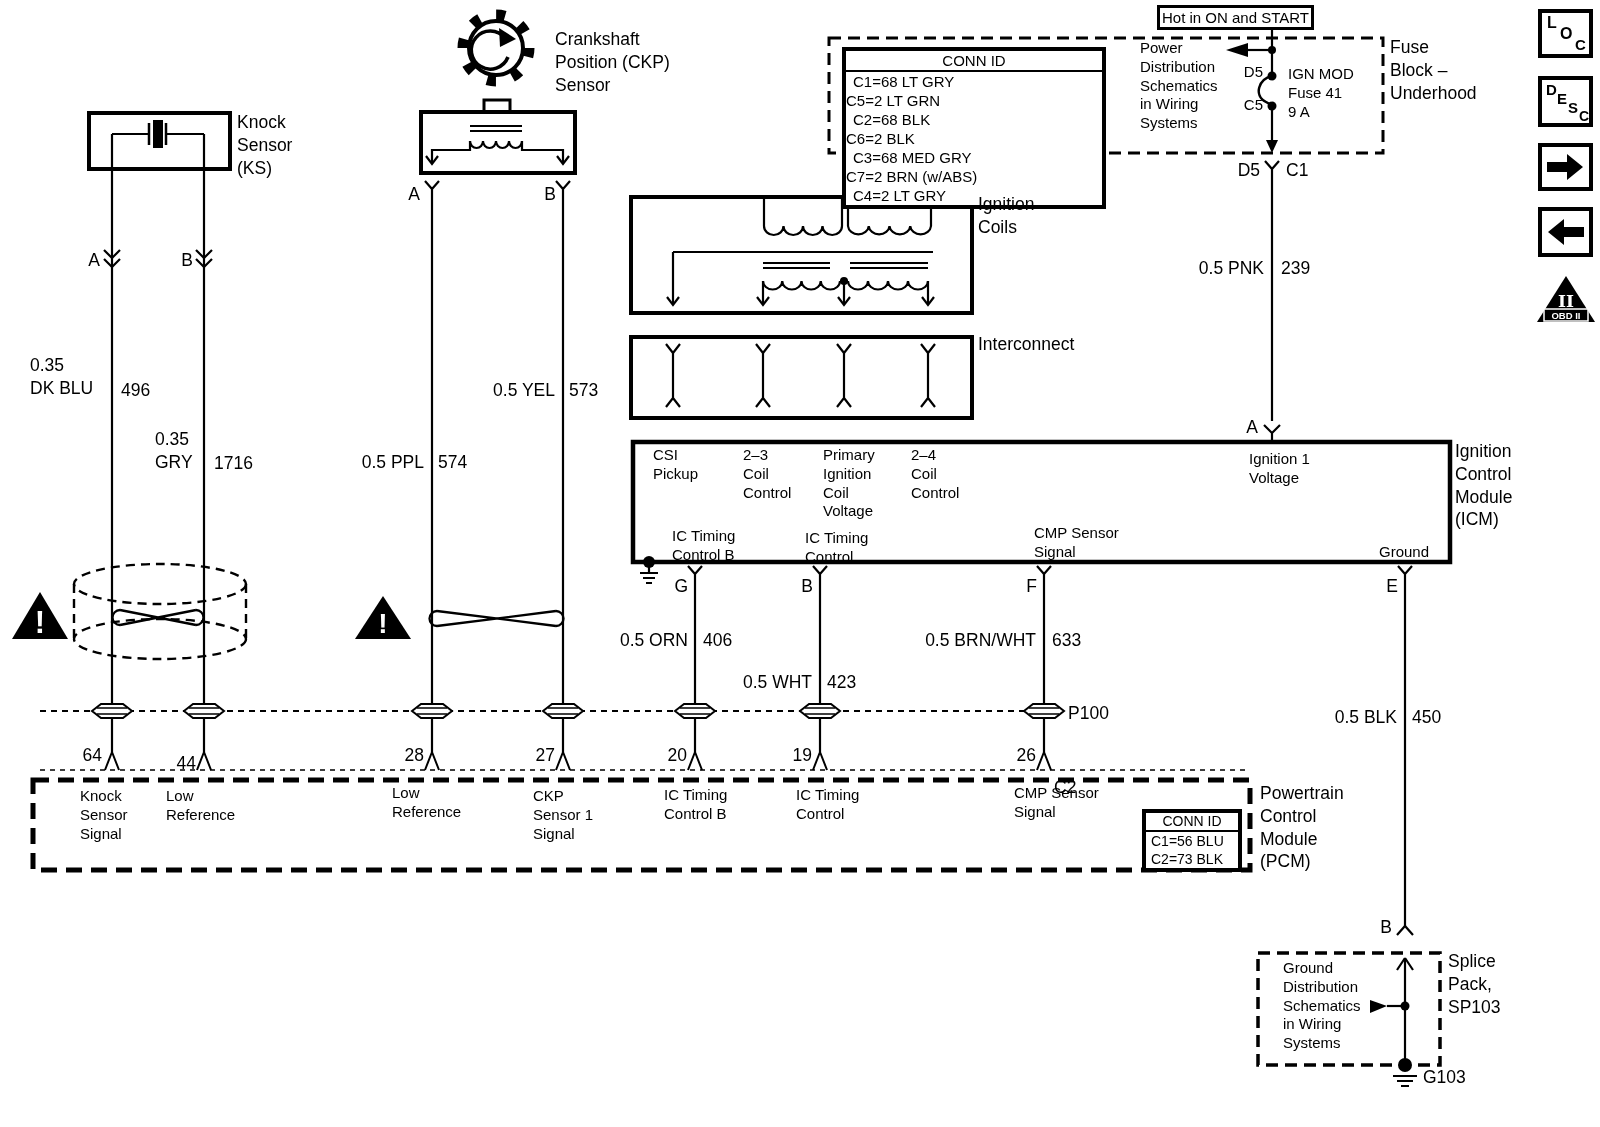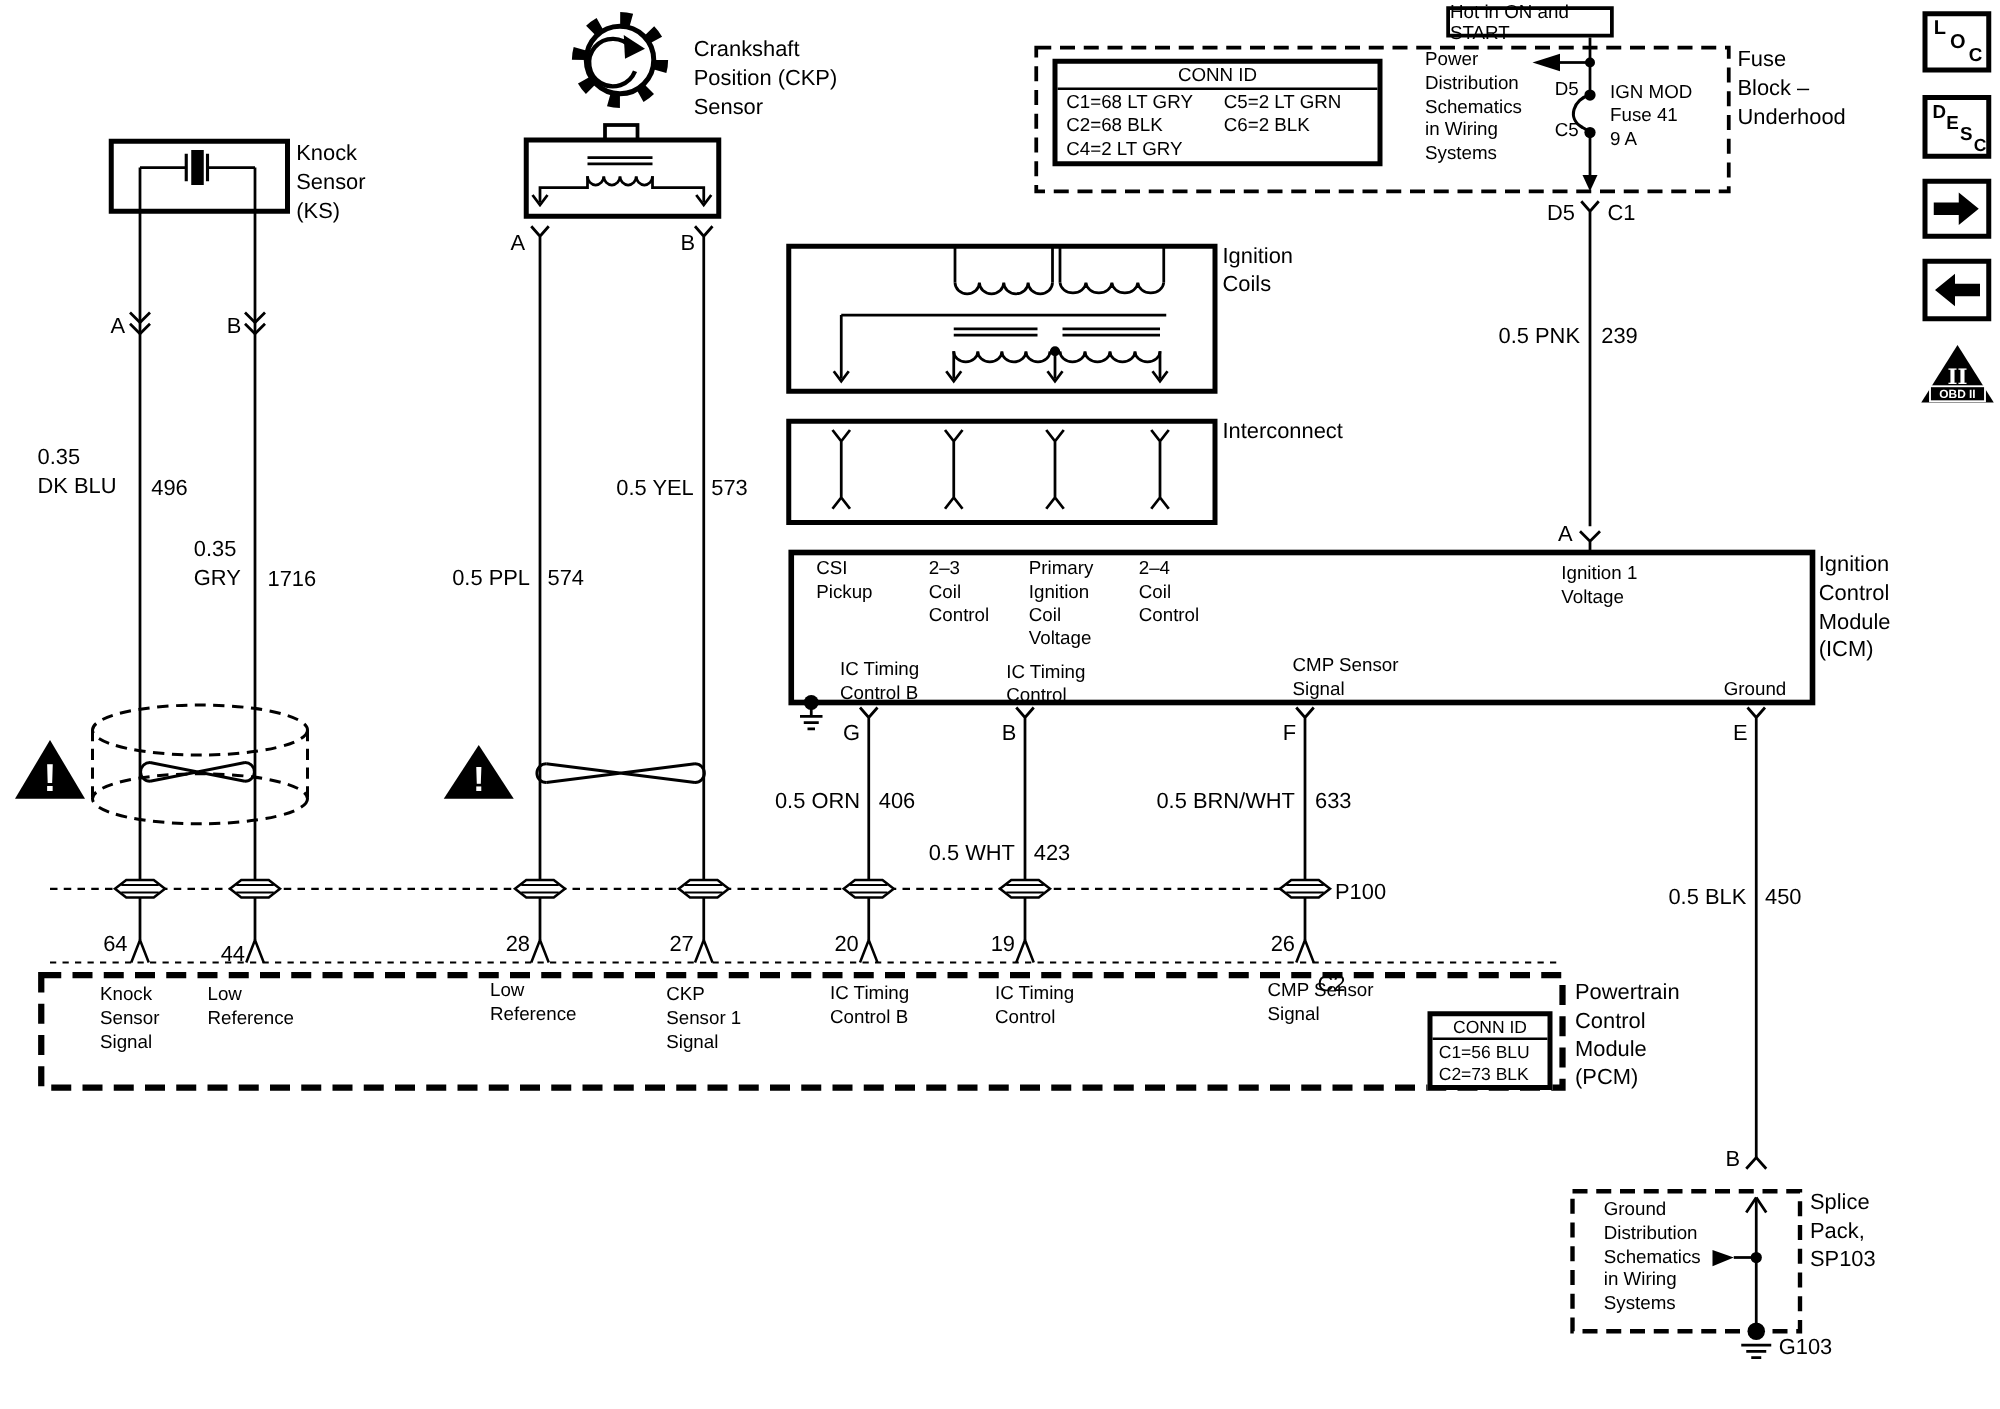--- a/index.html
+++ b/index.html
@@ -3,26 +3,26 @@
 <meta charset="utf-8">
 <style>
   * { margin:0; padding:0; box-sizing:border-box; }
   body { background:#fff; }
   #stage { position:relative; width:1600px; height:1127px; background:#fff;
            font-family:"Liberation Sans", sans-serif; color:#000; overflow:hidden; }
   svg.layer { position:absolute; left:0; top:0; }
   .lbl { position:absolute; white-space:pre-line; font-size:17.5px; line-height:1.3; color:#000; }
   .sm  { font-size:15px; line-height:1.25; }
   .r   { text-align:right; }
-  .hotbox { position:absolute; left:1157px; top:5px; width:134px; height:25px;
+  .hotbox { position:absolute; left:1157px; top:5px; width:157px; height:25px;
             border:3px solid #000; display:flex; align-items:center; justify-content:center;
             font-size:15px; background:#fff; }
   .connid { position:absolute; border:4px solid #000; background:#fff; }
   .connid .hd { text-align:center; border-bottom:2.5px solid #000; font-size:15px; padding:1px 0; }
-  .connid .rw { display:flex; font-size:15px; line-height:19px; }
+  .connid .rw { display:flex; font-size:15px; line-height:19px;flex-direction:column; }
   .connid .rw .c1 { width:133px; padding-left:7px; }
   .connid .rw .c2 { flex:1; }
   .connid2 { position:absolute; left:1142px; top:809px; width:100px; border:4px solid #000; background:#fff; }
   .connid2 .hd { text-align:center; border-bottom:2.5px solid #000; font-size:14px; padding:0 0 1px; }
   .connid2 .rw { font-size:14px; line-height:18px; padding-left:5px; }
   .sideicon { position:absolute; left:1538px; width:55px; border:4px solid #000; background:#fff; }
   .sideicon span { position:absolute; font-weight:bold; }
 </style>
 </head>
 <body>
@@ -204,20 +204,24 @@
 
   <div class="connid" style="left:842px; top:47px; width:264px;">
     <div class="hd">CONN ID</div>
     <div class="rw">
         <span class="c1">C1=68 LT GRY</span>
         <span class="c2">C5=2 LT GRN</span>
       </div>
     <div class="rw">
         <span class="c1">C2=68 BLK</span>
         <span class="c2">C6=2 BLK</span>
+      </div>
+    <div class="rw">
+        <span class="c1">C3=68 MED GRY</span>
+        <span class="c2">C7=2 BRN (w/ABS)</span>
       </div>
     <div class="rw">
         <span class="c1">C4=2 LT GRY</span>
         <span class="c2"></span>
       </div>
   </div>
 
   <div class="lbl sm r" style="left:1223px; top:63px; width:40px;">D5</div>
   <div class="lbl sm r" style="left:1223px; top:96px; width:40px;">C5</div>
   <div class="lbl sm" style="left:1288px; top:65px;">IGN MOD

